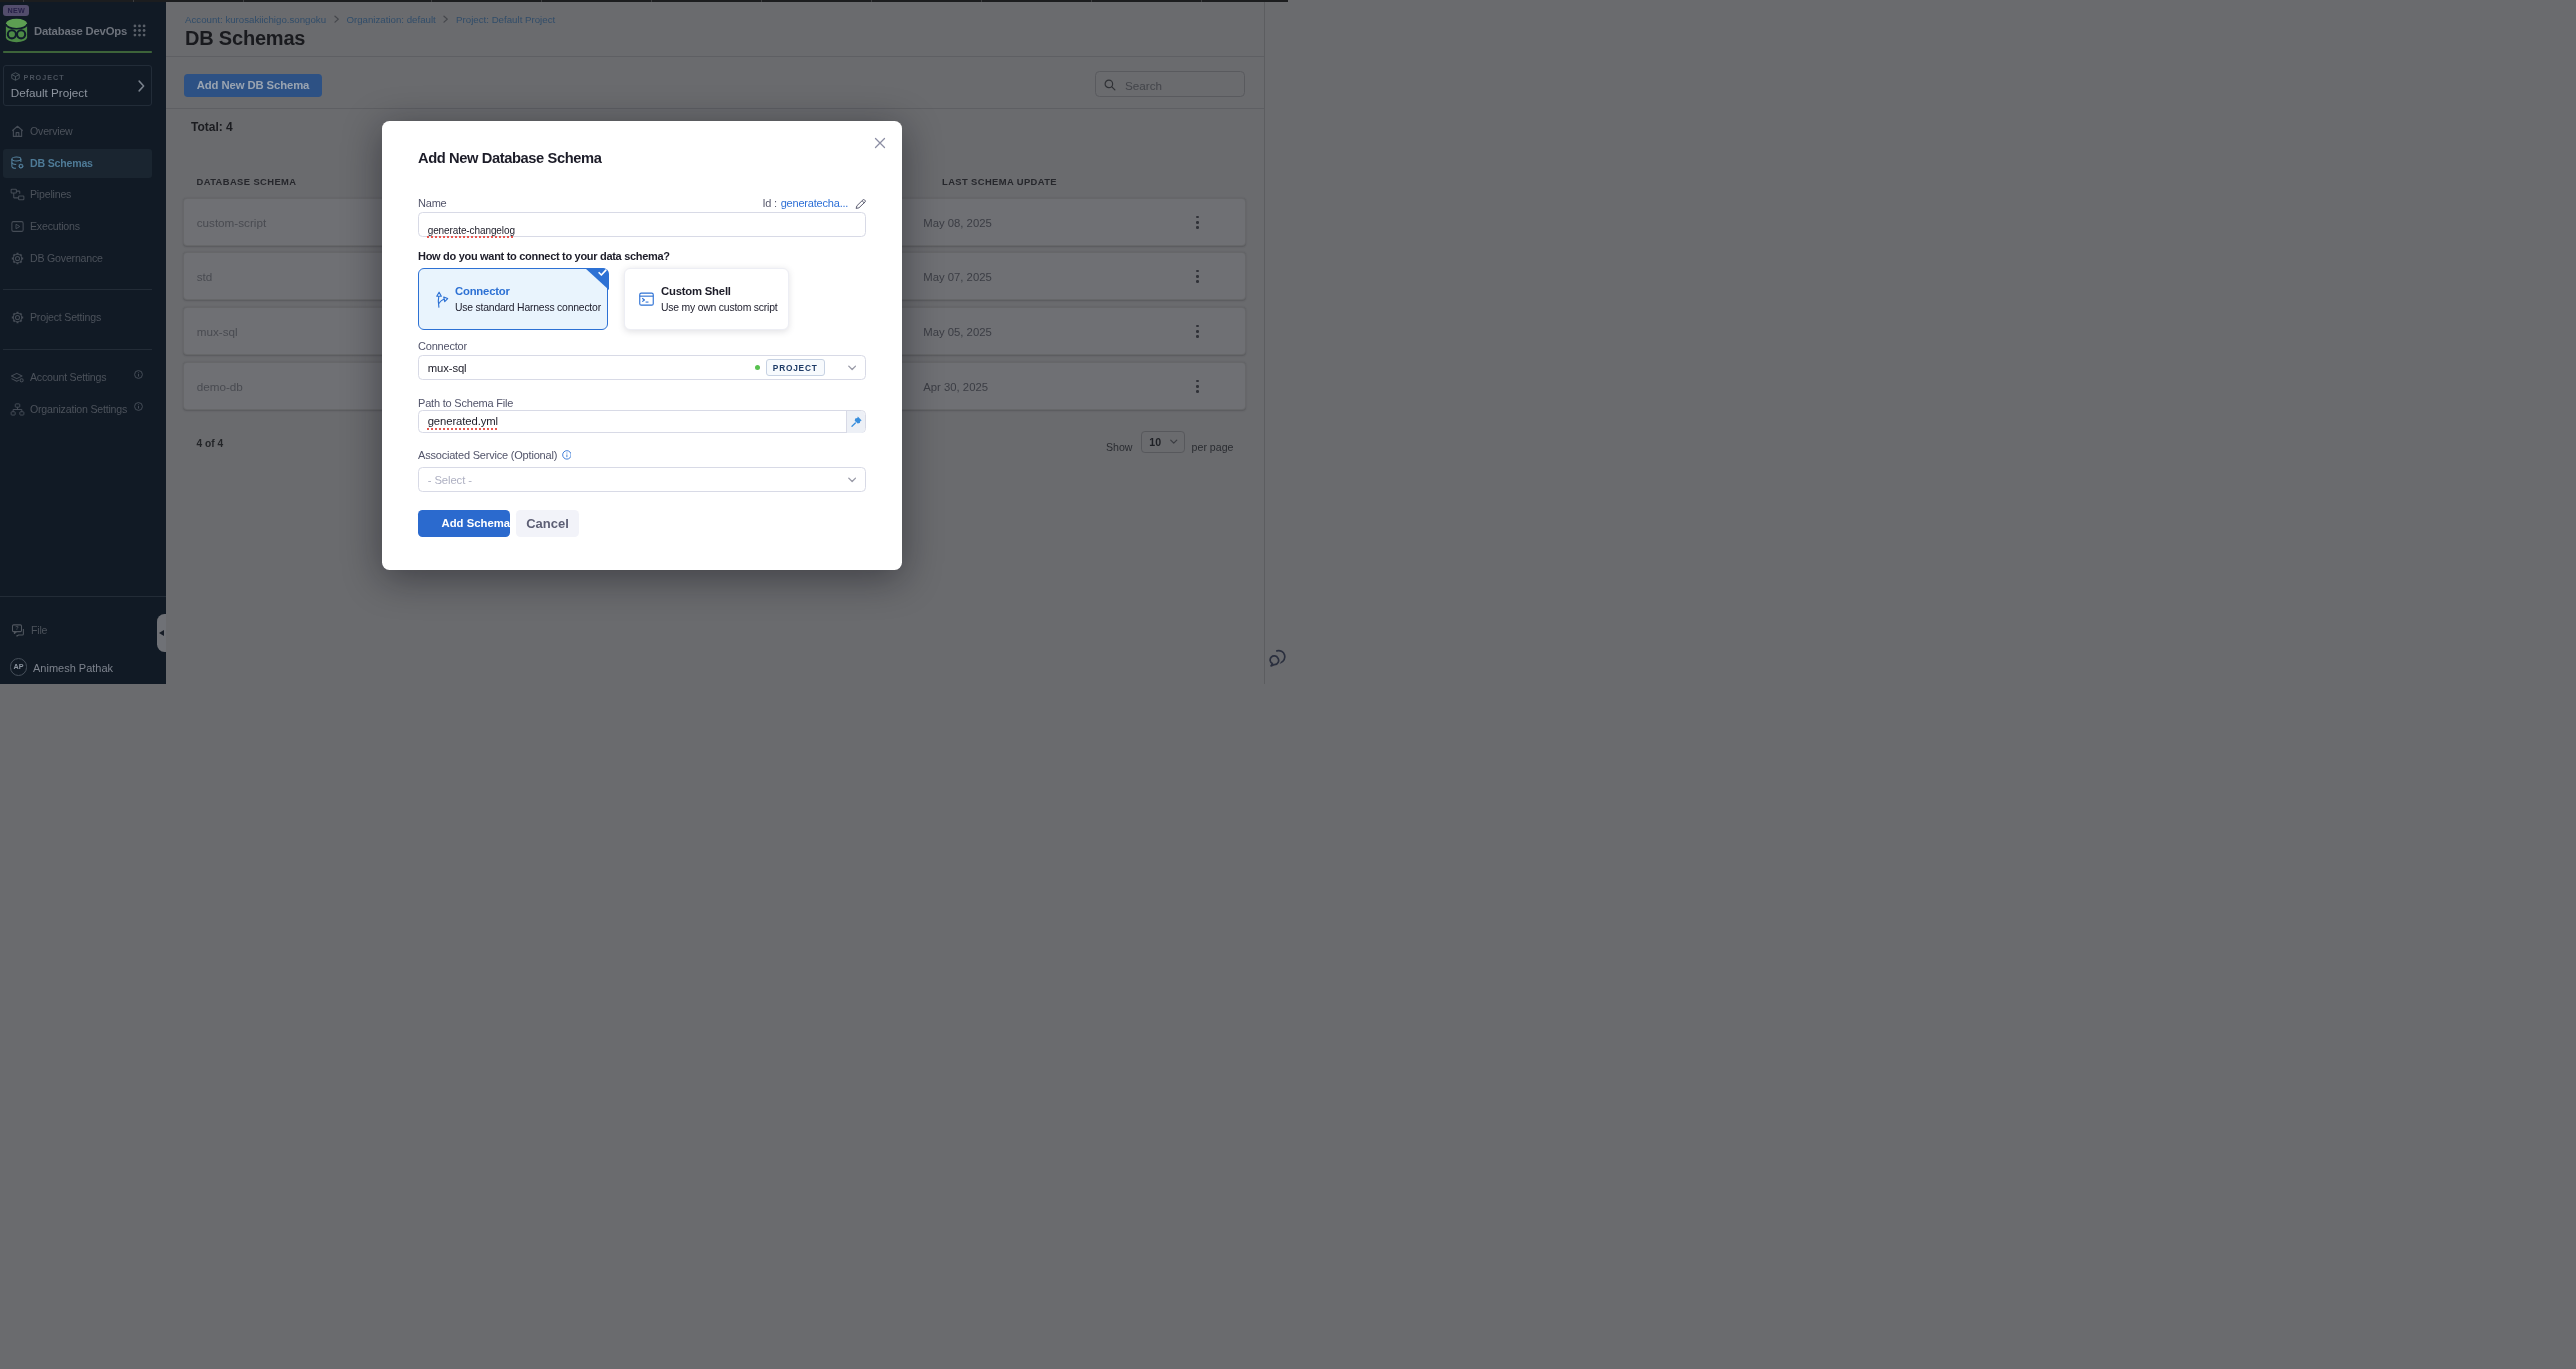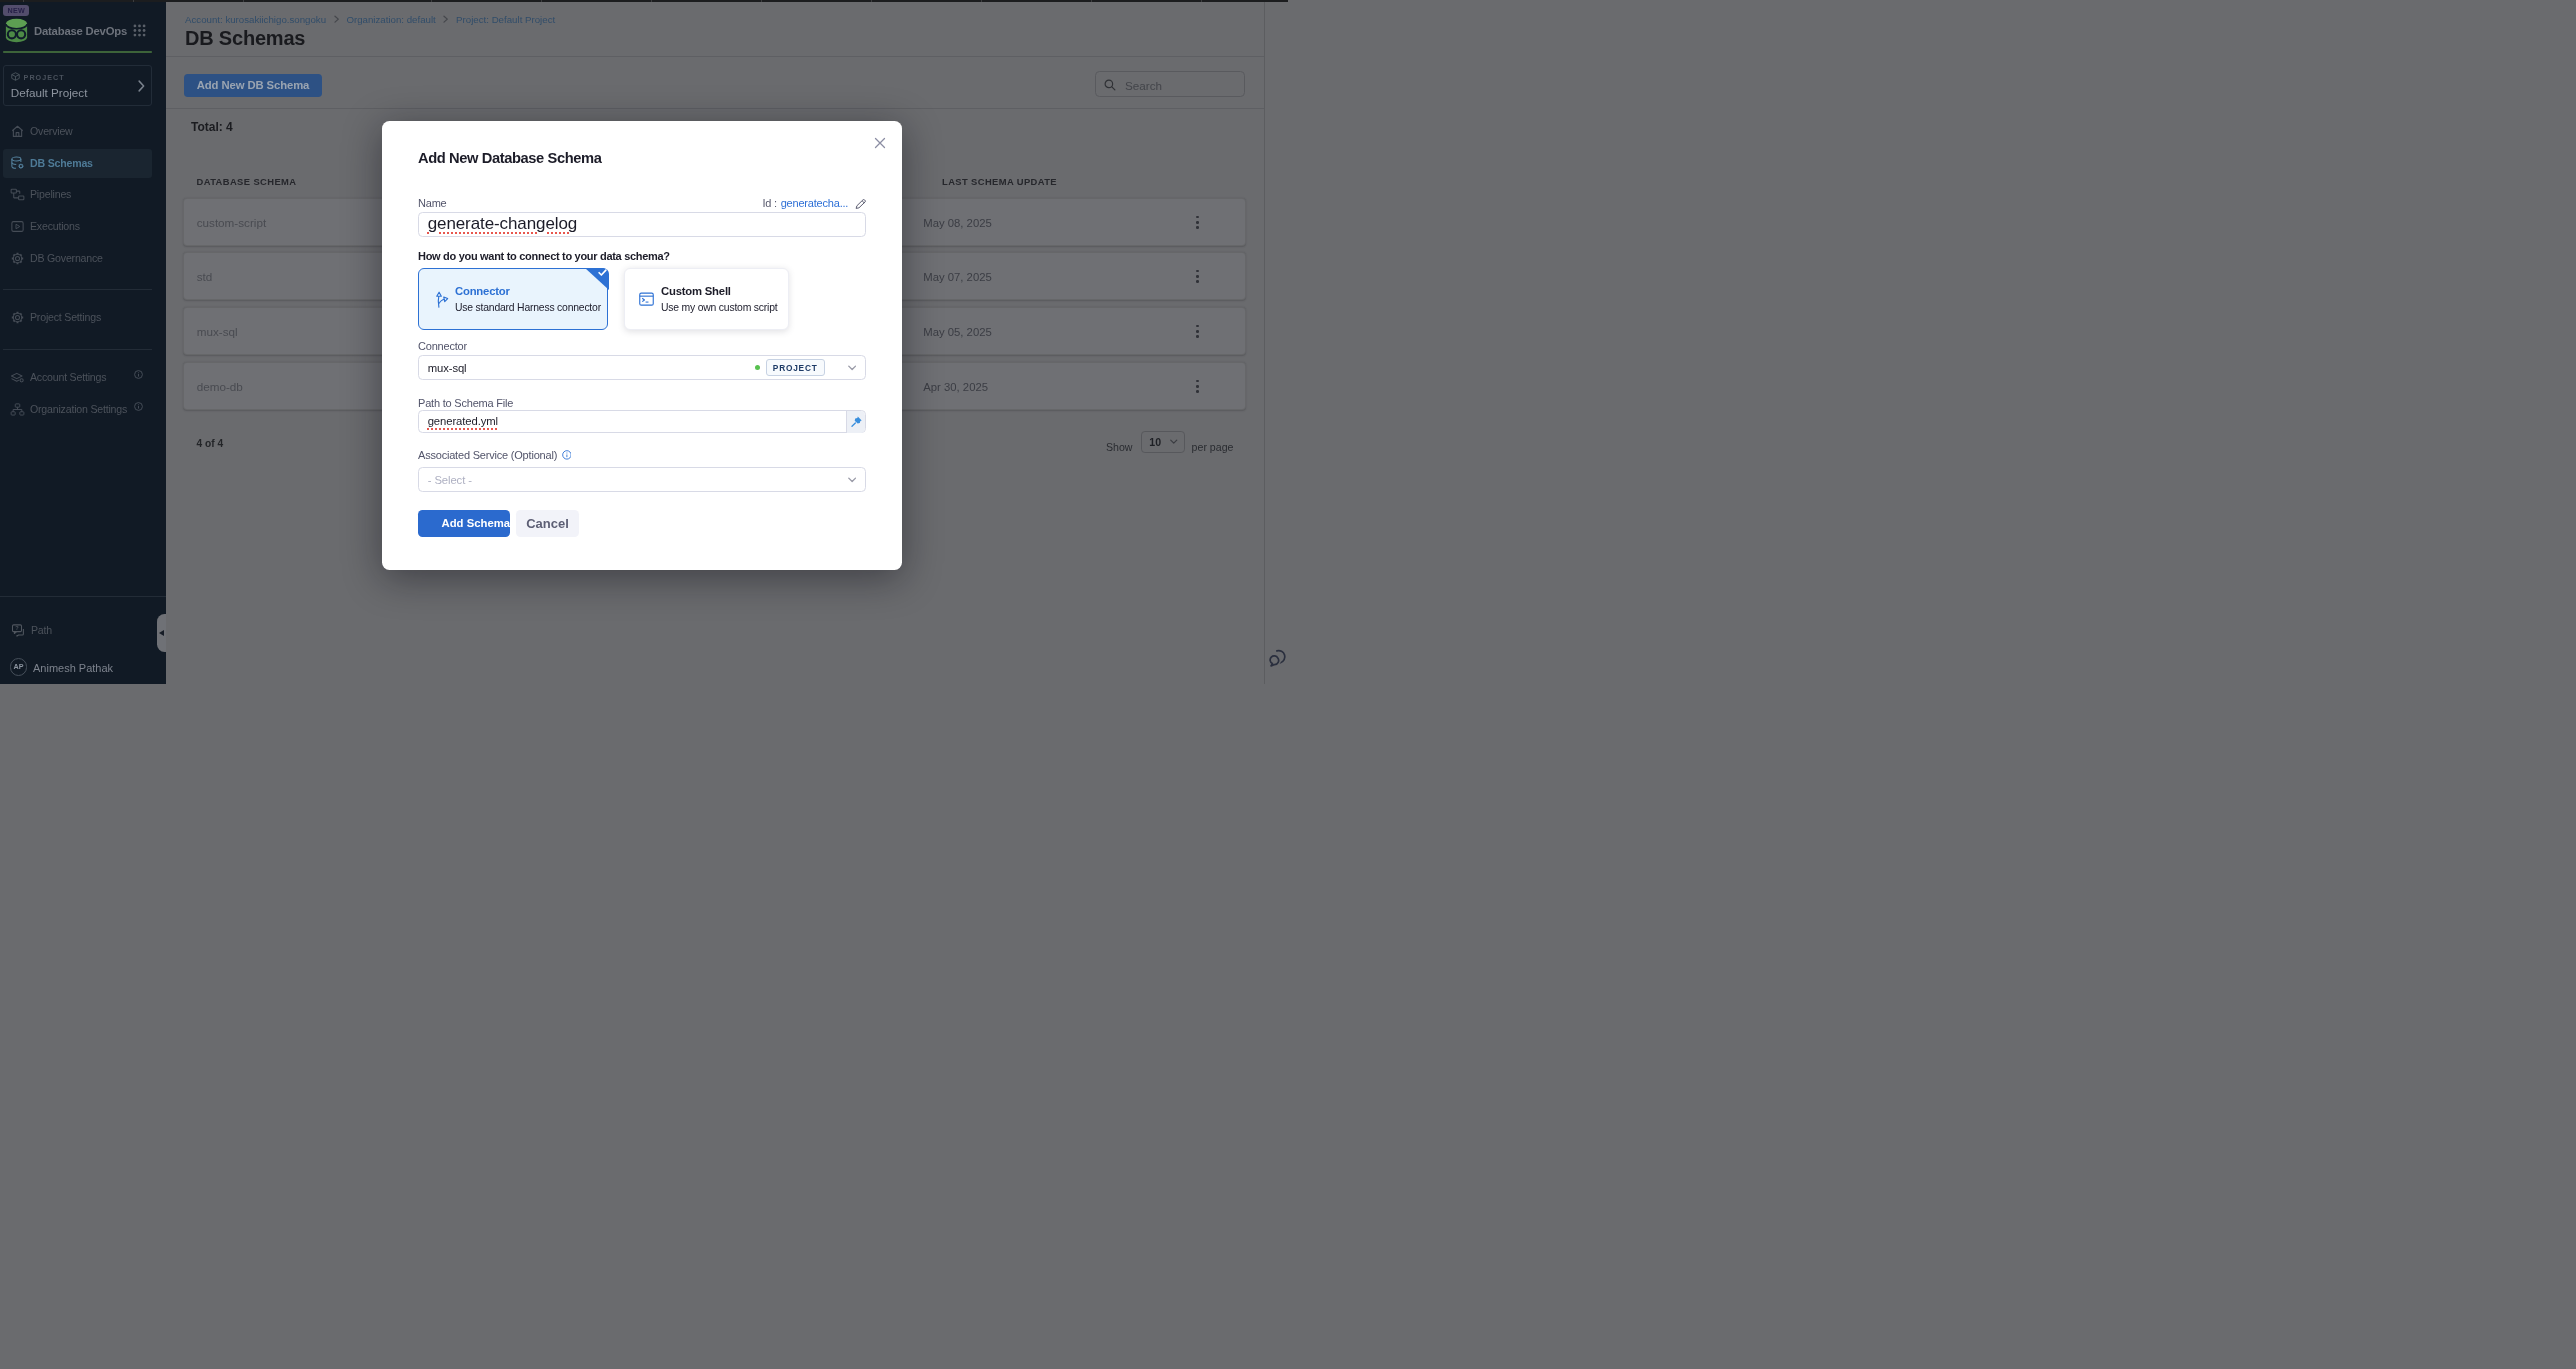--- a/index.html
+++ b/index.html
@@ -85,21 +85,21 @@
     box-shadow:0 7.5px 38px rgba(10,10,20,0.45); }
   .close-x { position:absolute; left:492px; top:16px; width:12px; height:12px; }
   .modal-title { position:absolute; left:36px; top:29px; font-size:14.7px; font-weight:bold; color:#1c1c28; letter-spacing:-0.4px; }
 
   .fld-label { position:absolute; left:36px; font-size:11px; color:#52546a; letter-spacing:-0.2px; }
   .id-row { position:absolute; right:35px; top:76px; font-size:11px; color:#595b6e; display:flex; align-items:center; letter-spacing:-0.2px; }
   .id-link { color:#2d6fd6; margin-left:3.8px; }
   .id-pencil { margin-left:6.8px; margin-top:1.5px; }
 
   .inp { position:absolute; left:36px; width:448px; height:24.5px; border:0.8px solid #d8dae6; border-radius:4.5px;
-    display:flex; align-items:center; padding:0 8.7px; font-size:17px; color:#1c1c28; letter-spacing:-0.1px; }
+    display:flex; align-items:flex-end; padding:0 8.7px; font-size:10px; color:#1c1c28; letter-spacing:-0.1px; }
   .misspell { text-decoration:underline; text-decoration-style:dotted; text-decoration-color:#e8574f;
     text-decoration-thickness:1.5px; text-underline-offset:2.6px; }
   .q-heading { position:absolute; left:36px; top:129px; font-size:11px; font-weight:bold; color:#1c1c28; letter-spacing:-0.3px; }
 
   .opt-card { position:absolute; top:147px; height:62px; border-radius:6px; }
   .opt-card.selected { left:36px; width:190px; background:#e9f4fd; border:1.5px solid #2d71d4; }
   .opt-card.plain { left:242px; width:165px; background:#fff; border:0.8px solid #edeef4; box-shadow:0 1.5px 6px rgba(96,97,112,0.18); }
   .opt-icon { position:absolute; left:16px; top:22px; }
   .opt-title { position:absolute; left:36px; top:16px; font-size:11.3px; font-weight:bold; color:#1c1c28; letter-spacing:-0.2px; }
   .opt-card.selected .opt-title { color:#2d71d4; }
@@ -292,21 +292,21 @@
 
   <div class="help-row">
     <svg class="nav-icon" style="left:10.6px" viewBox="0 0 20 20">
       <g stroke="#50565f" stroke-width="1.4" fill="none" stroke-linejoin="round">
         <rect x="2" y="2.5" width="12" height="9" rx="1.5"></rect>
         <path d="M4.5 11.5 V14 L7.5 11.5"></path>
         <path d="M16.5 8 V14.5 A1.5 1.5 0 0 1 15 16 H10 L8 17.5 V16"></path>
       </g>
       <text x="5.6" y="9.8" font-size="7.5" fill="#50565f" font-weight="bold">?</text>
     </svg>
-    <div class="nav-label" style="left:31px">Path</div>
+    <div class="nav-label" style="left:31px">File</div>
   </div>
 
   <div class="collapse-tab">
     <div class="collapse-arrow"></div>
   </div>
 
   <div class="avatar-row">
     <div class="avatar">AP</div>
     <div class="avatar-name">Animesh Pathak</div>
   </div>

